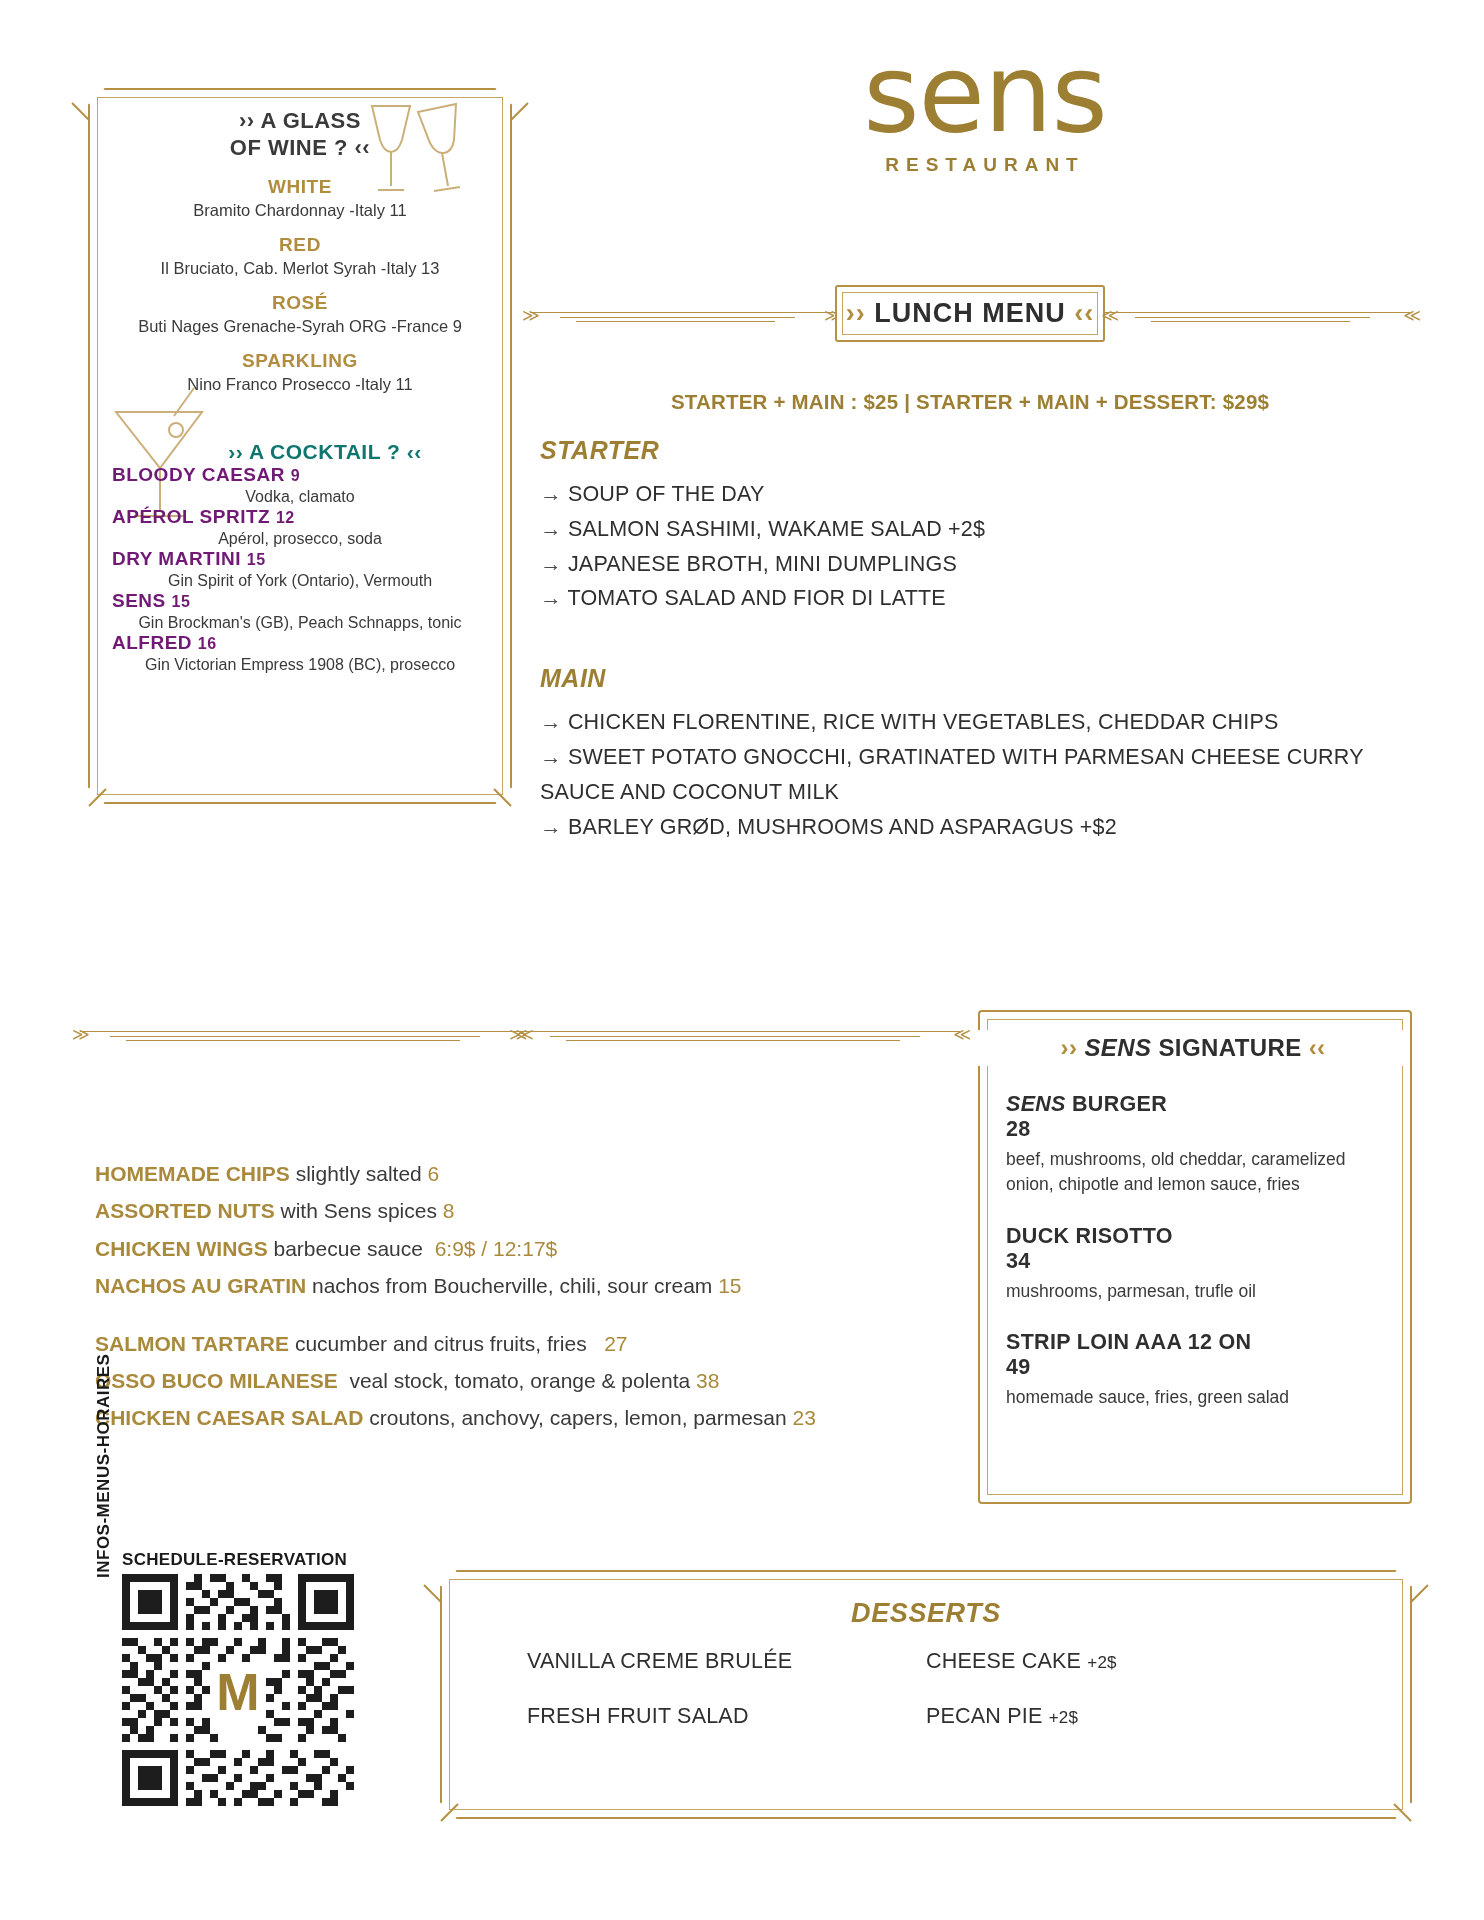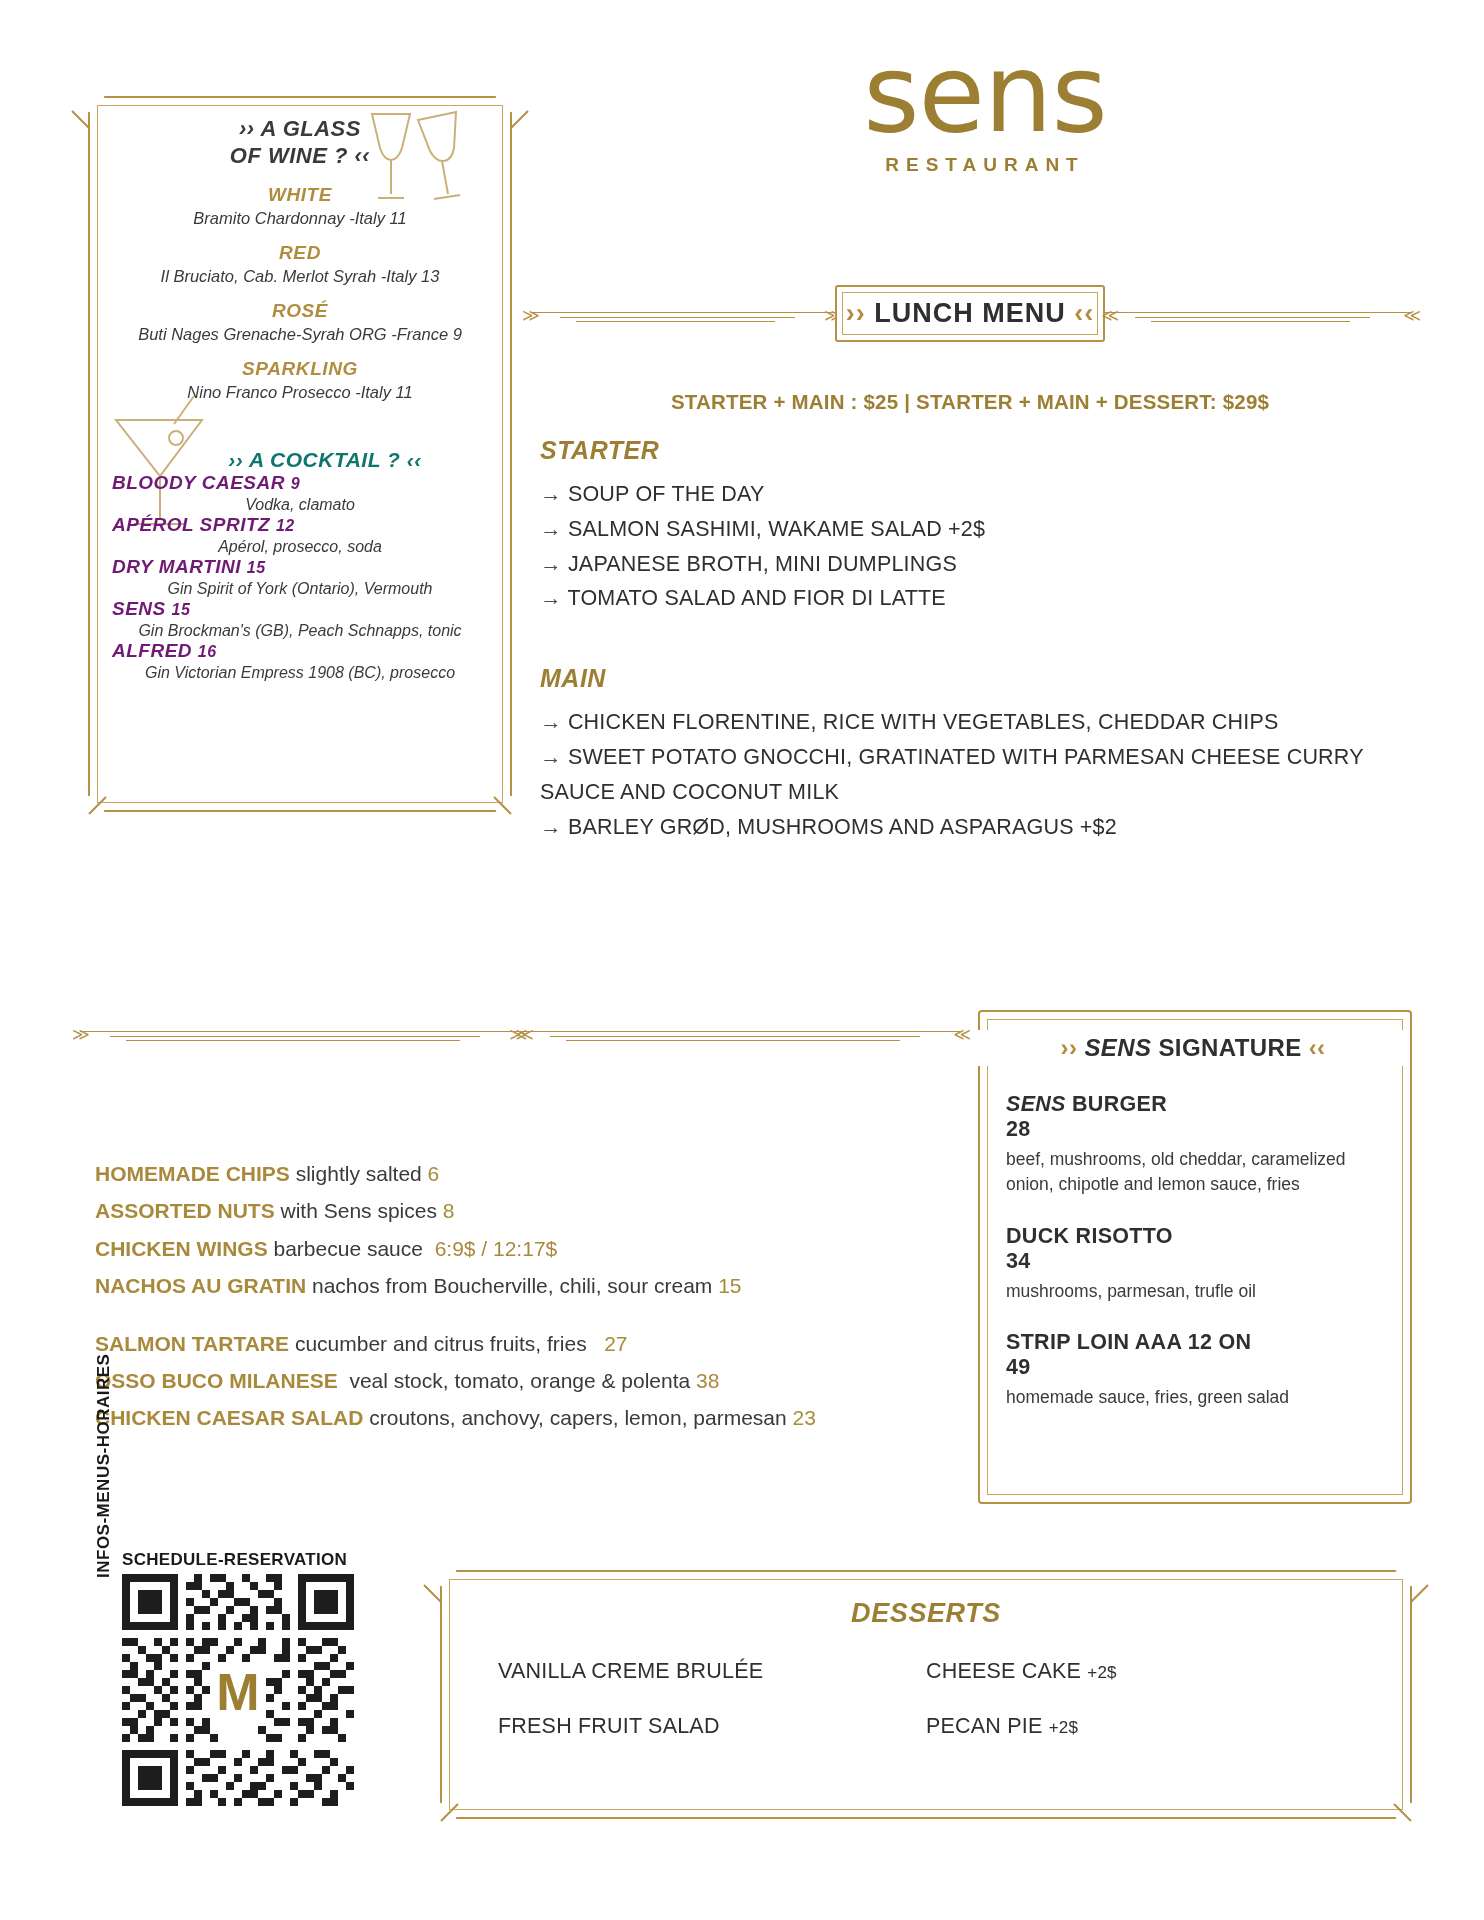--- a/index.html
+++ b/index.html
@@ -14,26 +14,25 @@
     font-family: "Liberation Sans", sans-serif;
     color: #2b2b2b;
     overflow: hidden;
   }
   .bold { font-weight: bold; }
 
   
   #drinks-panel {
     position: absolute;
     left: 88px;
-    top: 96px;
+    top: 88px;
     width: 420px;
     height: 712px;
     border: 2px solid #b59045;
     border-radius: 4px;
-    font-style: italic;
   }
   #drinks-panel:before {
     content: "";
     position: absolute;
     left: 7px; top: 7px; right: 7px; bottom: 7px;
     border: 1px solid #c6a55f;
     pointer-events: none;
   }
   
   .corner {
@@ -353,25 +352,25 @@
   .des-title {
     text-align: center;
     margin-top: 26px;
     font-size: 27px;
     font-weight: bold;
     font-style: italic;
     color: #9d7f33;
     letter-spacing: 0.6px;
   }
   .des-grid {
-    margin-top: 30px;
+    margin-top: 20px;
     display: grid;
     grid-template-columns: 1fr 1fr;
     row-gap: 30px;
-    padding: 0 56px;
+    padding: 0 85px;
   }
   .des-item {
     font-size: 21.5px;
     color: #2f2f2f;
     letter-spacing: 0.2px;
   }
   .des-item .sup { font-size: 17px; }
 </style>
 </head>
 <body>

